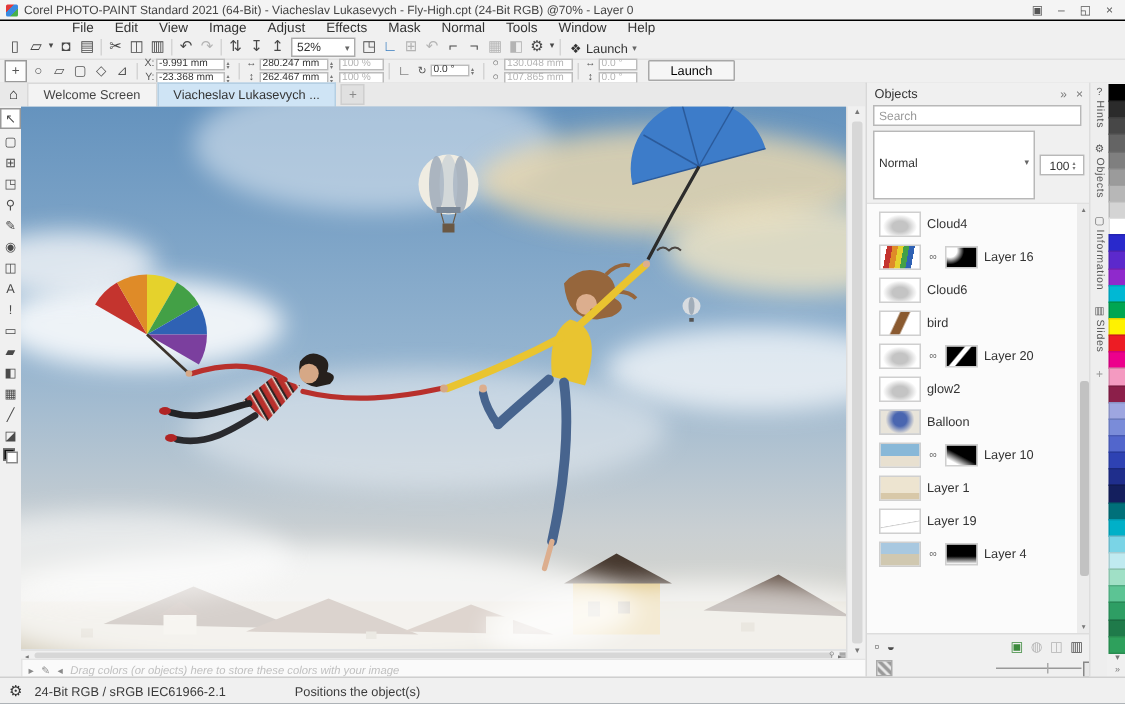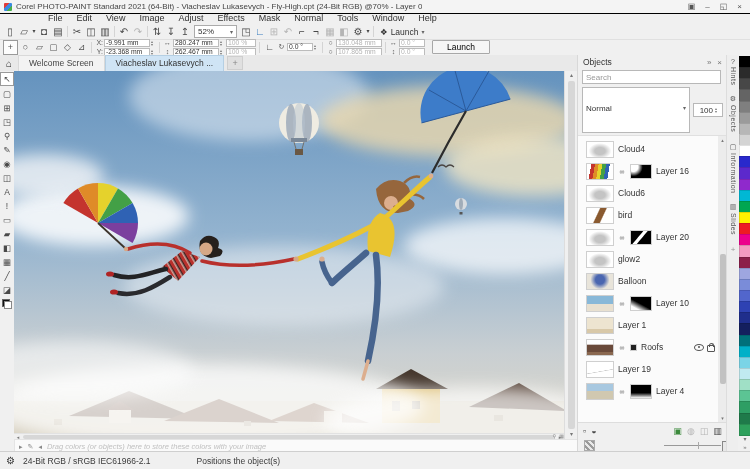--- a/index.html
+++ b/index.html
@@ -550,30 +550,20 @@
         <div class="lthumb th-landscape"></div>
         <span class="link">∞</span>
         <div class="lmask m-wedge"></div>
         <span class="lname">Layer 10</span>
       </div>
       <div class="lrow">
         <div class="lthumb th-beige"></div>
         <span class="lname">Layer 1</span>
       </div>
       <div class="lrow">
-        <div class="lthumb th-roofs"></div>
-        <span class="link">∞</span>
-        <div class="lmask tiny"></div>
-        <span class="lname">Roofs</span>
-        <span class="rowic">
-          <span class="eyeic"></span>
-          <span class="lockic"></span>
-        </span>
-      </div>
-      <div class="lrow">
         <div class="lthumb th-line"></div>
         <span class="lname">Layer 19</span>
       </div>
       <div class="lrow">
         <div class="lthumb th-landscape2"></div>
         <span class="link">∞</span>
         <div class="lmask m-bottom"></div>
         <span class="lname">Layer 4</span>
       </div>
       <div class="lscroll">

